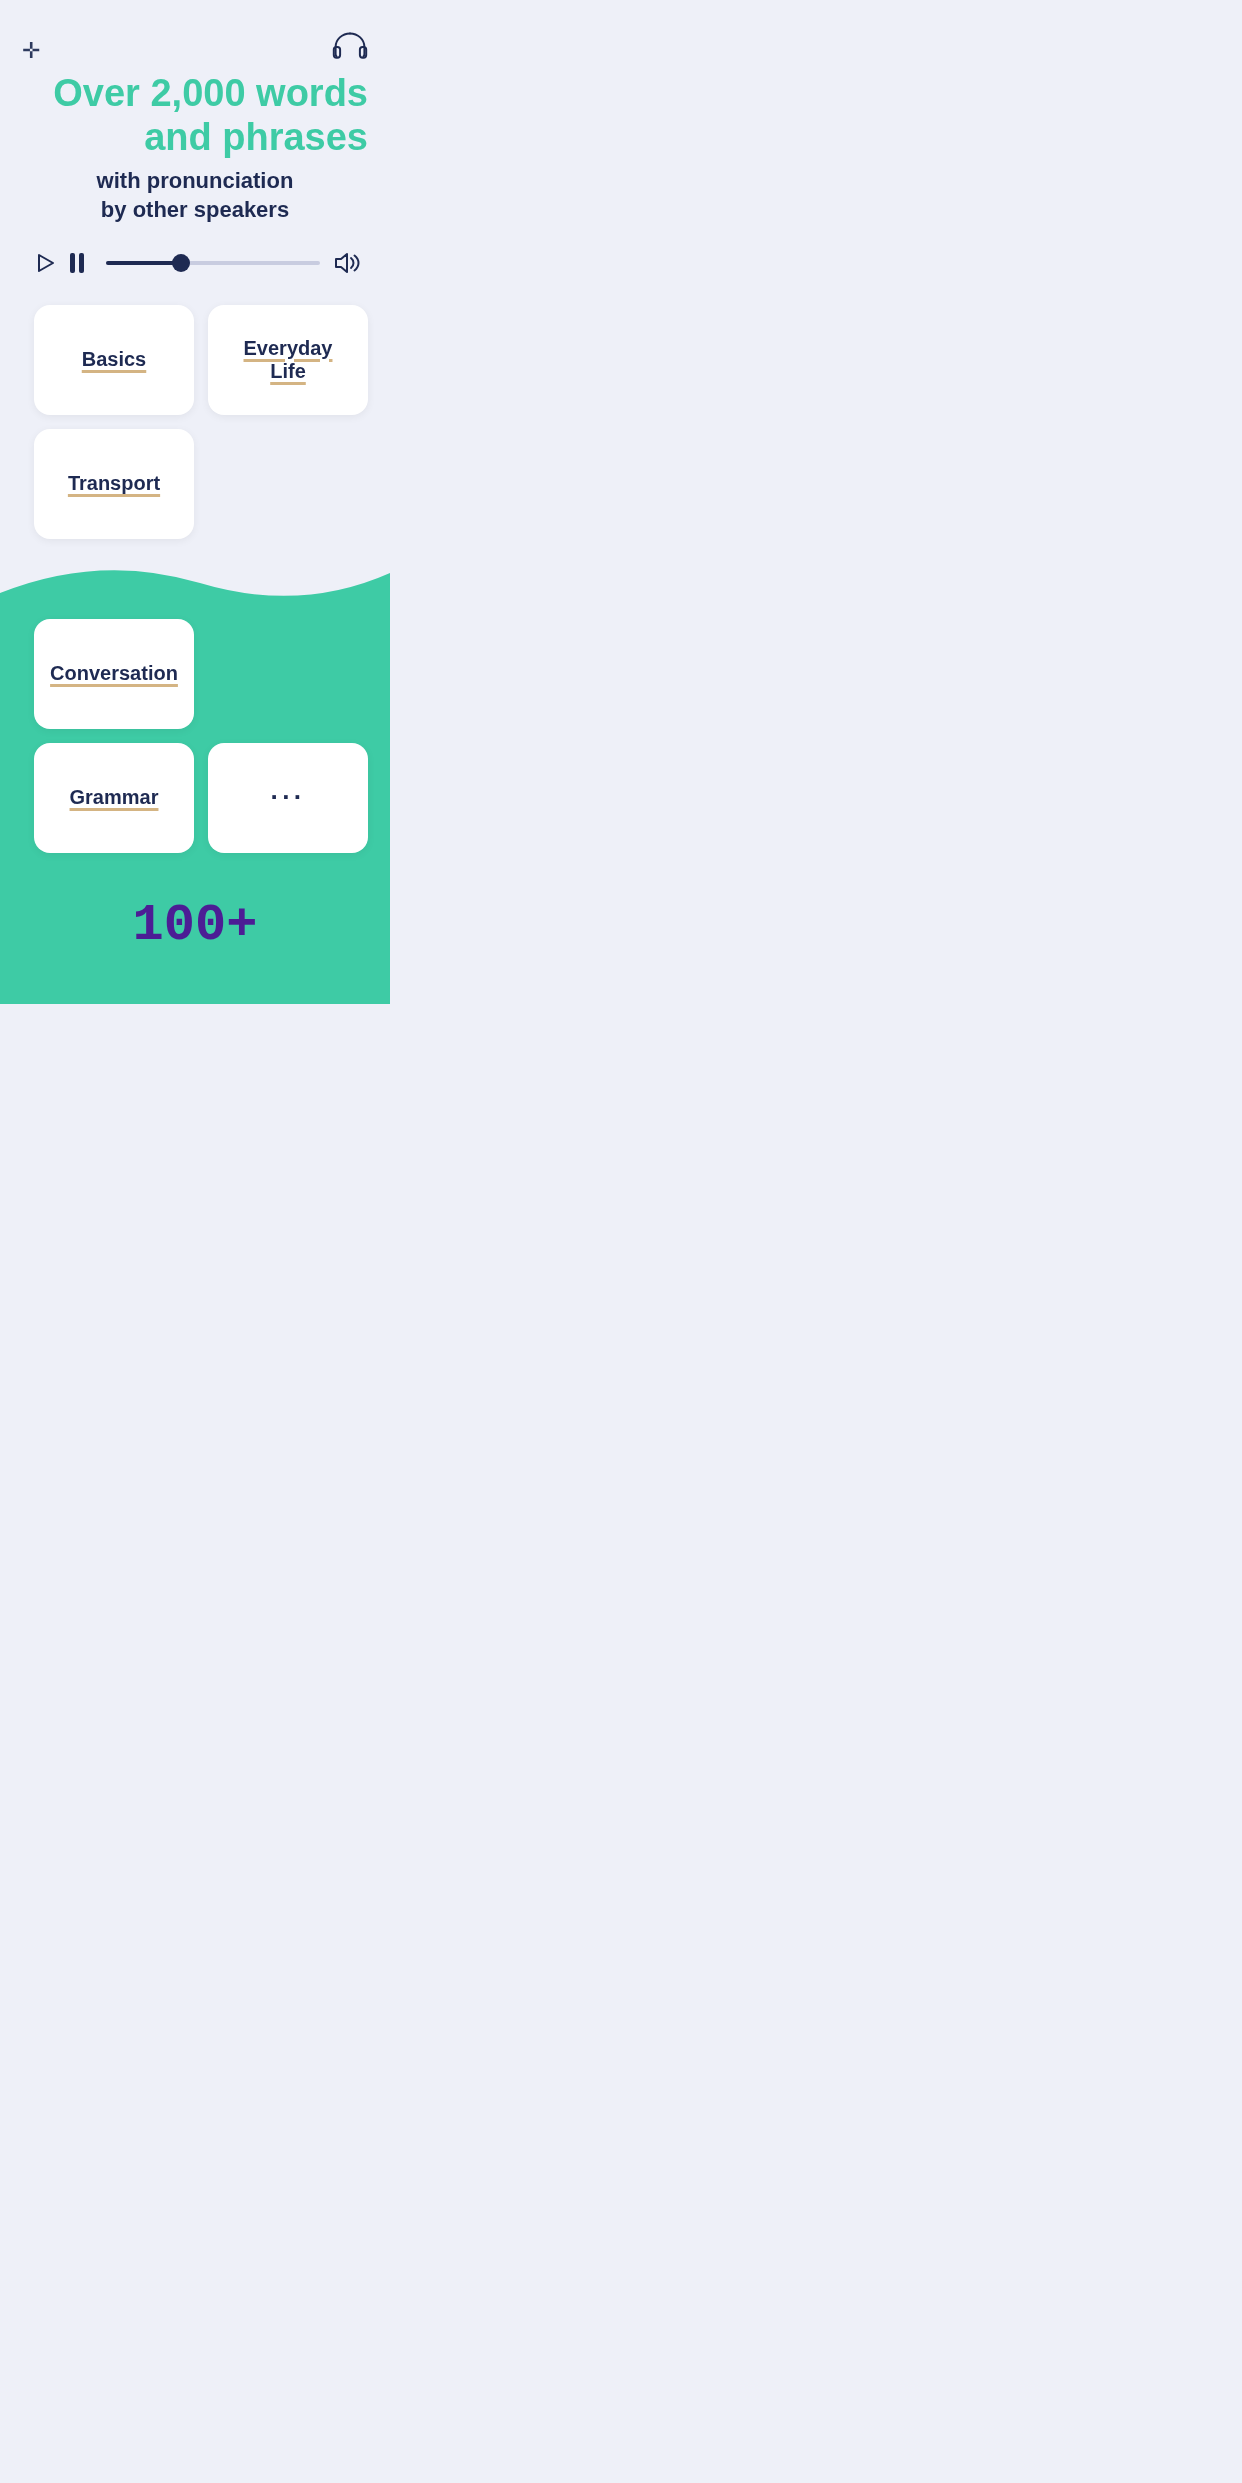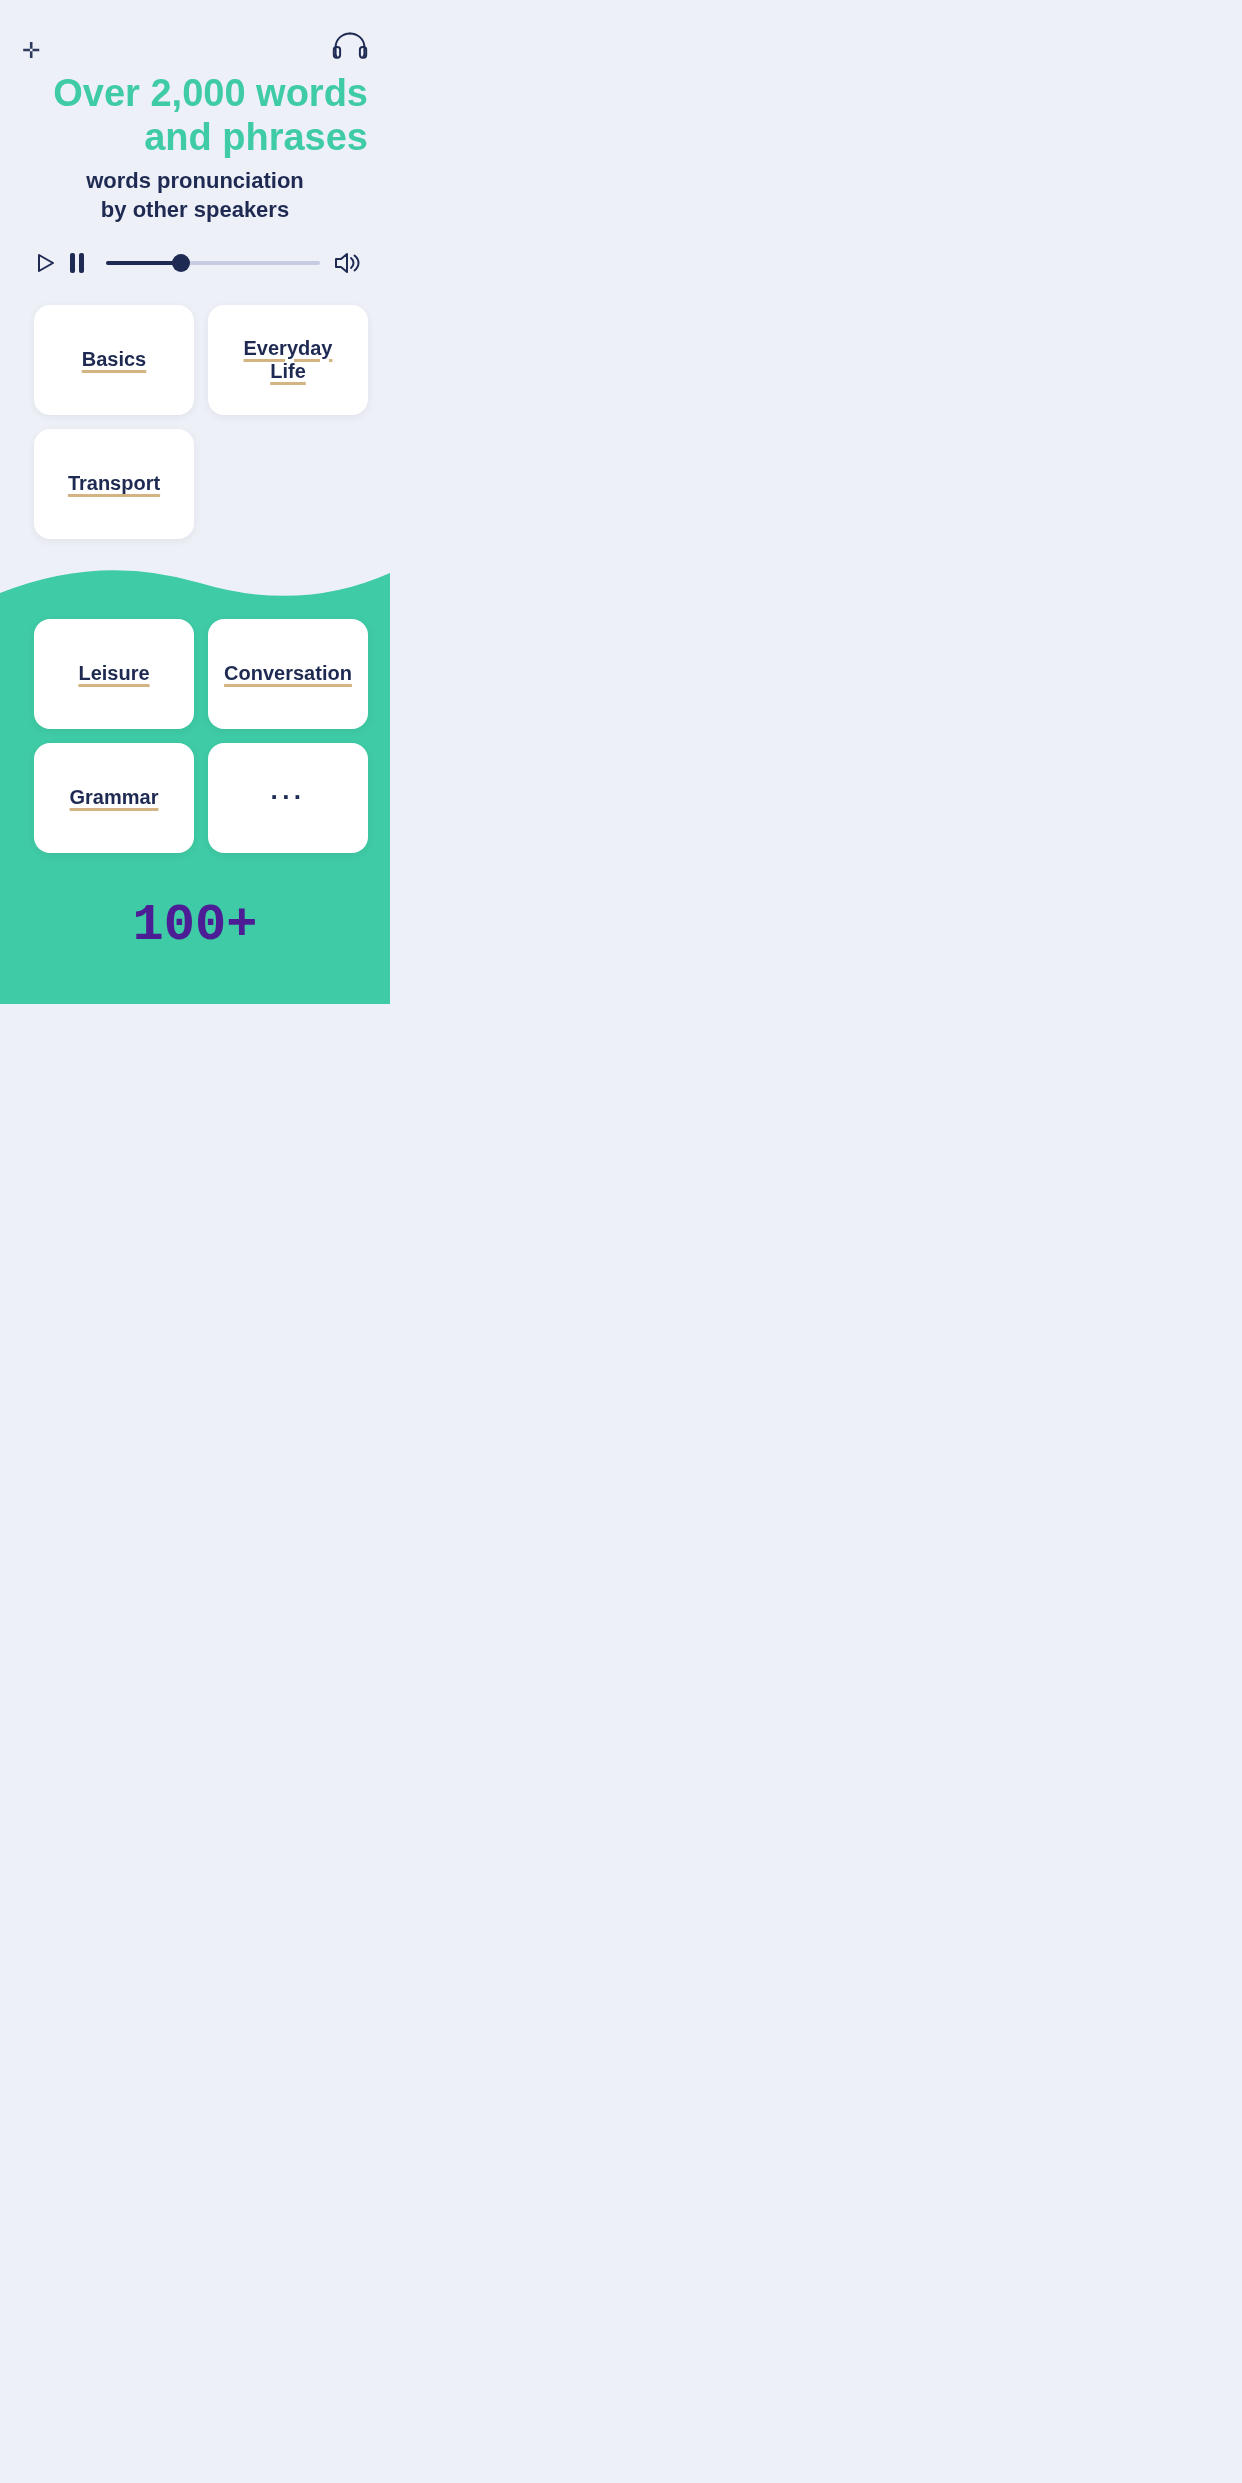--- a/index.html
+++ b/index.html
@@ -222,21 +222,21 @@
           <rect x="2" y="19" width="7" height="12" rx="3" fill="none" stroke="#1e2a52" stroke-width="2.2"></rect>
           <rect x="31" y="19" width="7" height="12" rx="3" fill="none" stroke="#1e2a52" stroke-width="2.2"></rect>
         </svg>
       </div>
 
       <div class="main-title">
         <span>Over 2,000 words</span><br>
         <span>and phrases</span>
       </div>
       <div class="subtitle">
-        <span>words pronunciation</span><br>
+        <span>with pronunciation</span><br>
         <span>by other speakers</span>
       </div>
 
       <div class="audio-player">
 
         <svg class="play-btn" viewBox="0 0 28 28" fill="none">
           <path d="M9 6l14 8-14 8V6z" stroke="#1e2a52" stroke-width="2" fill="none" stroke-linejoin="round"></path>
         </svg>
 
         <div class="pause-btn">
@@ -273,23 +273,20 @@
     </div>
 
     <svg class="wave-divider" viewBox="0 0 390 60" preserveAspectRatio="none" xmlns="http://www.w3.org/2000/svg">
       <path d="M0 40 Q100 0 200 30 Q300 60 390 20 L390 60 L0 60 Z" fill="#3ecba5"></path>
     </svg>
   </div>
 
   <div class="green-bg">
     <div class="grid-row" style="padding-top: 8px;">
       <div class="category-card">
-        <span class="category-card-label">Leisure</span>
-      </div>
-      <div class="category-card">
         <span class="category-card-label">Conversation</span>
       </div>
     </div>
 
     <div class="grid-row">
       <div class="category-card">
         <span class="category-card-label">Grammar</span>
       </div>
       <div class="category-card">
         <span class="dots-label">···</span>

